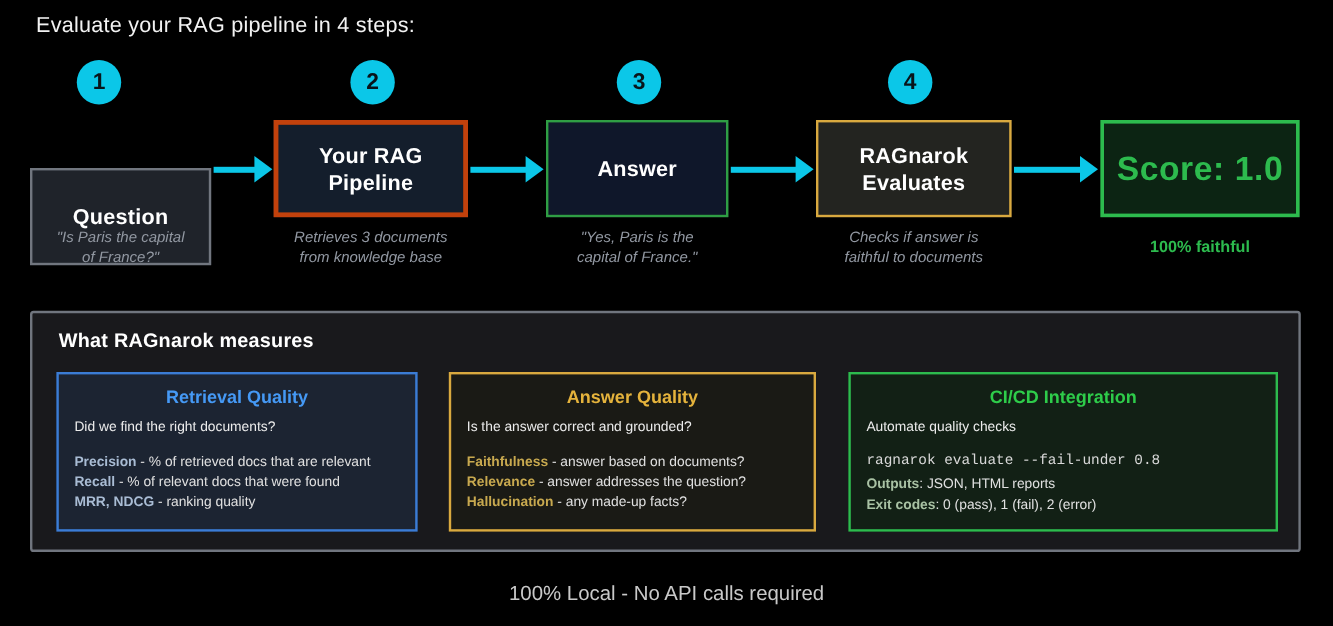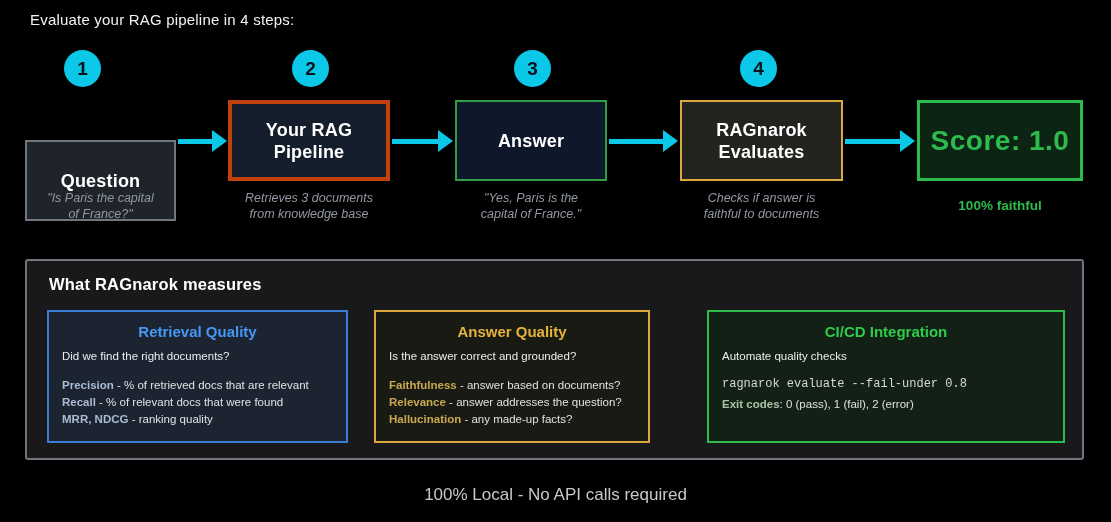--- a/index.html
+++ b/index.html
@@ -7,21 +7,21 @@
     position:relative;
     width:1111px;height:522px;
     background:#000;
     font-family:"Liberation Sans", sans-serif;
     overflow:hidden;
   }
 
   
   .page-title{
     position:absolute;left:30px;top:11px;
-    font-size:15px;color:#f2f2f2;letter-spacing:.2px;
+    font-size:18px;color:#f2f2f2;letter-spacing:.2px;
   }
 
   
   .badge{
     position:absolute;top:50px;width:37px;height:37px;
     border-radius:50%;background:#0bc7e8;
     display:flex;align-items:center;justify-content:center;
     font-size:19px;font-weight:bold;color:#09141a;
   }
   .badge1{left:64px}.badge2{left:292px}.badge3{left:514px}.badge4{left:740px}
@@ -75,21 +75,21 @@
   }
   .panel-heading{
     position:absolute;left:22px;top:14px;
     font-size:16.5px;font-weight:bold;color:#fff;letter-spacing:.2px;
   }
   .card{
     position:absolute;top:49px;height:133px;box-sizing:border-box;
     padding:9px 13px;
   }
   .card1{left:20px;width:301px;border:2px solid #3b7cd5;background:#1c2432;}
-  .card2{left:347px;width:276px;border:2px solid #d9a93f;background:#1a1a15;}
+  .card2{left:347px;width:306px;border:2px solid #d9a93f;background:#1a1a15;}
   .card3{left:680px;width:358px;border:2px solid #2dbb4e;background:#122015;}
   .card-title{
     text-align:center;font-weight:bold;font-size:15px;margin:2px 0 10px 0;
   }
   .t-blue{color:#4599f5}.t-gold{color:#e5b33c}.t-green{color:#2ecc4a}
   .card-q{font-size:11.5px;color:#ececec;margin-bottom:15px;white-space:nowrap;}
   .metric{font-size:11.5px;line-height:17px;white-space:nowrap;}
   .metric .term{font-weight:bold;}
   .metric .desc{color:#e0e0e0;}
   .term-blue{color:#a9bcd4}.term-gold{color:#c8a94f}.term-green{color:#a9c2a4}
@@ -180,20 +180,23 @@
       <div class="metric">
         <span class="term term-gold">Hallucination</span><span class="desc"> - any made-up facts?</span>
       </div>
     </div>
 
     <div class="card card3">
       <div class="card-title t-green">CI/CD Integration</div>
       <div class="card-q">Automate quality checks</div>
       <div class="cmd">ragnarok evaluate --fail-under 0.8</div>
       <div class="metric">
+        <span class="term term-green">Outputs</span><span class="desc">: JSON, HTML reports</span>
+      </div>
+      <div class="metric">
         <span class="term term-green">Exit codes</span><span class="desc">: 0 (pass), 1 (fail), 2 (error)</span>
       </div>
     </div>
   </div>
 
   <div class="footer-note">100% Local - No API calls required</div>
 
 </div>
 
 </body></html>

